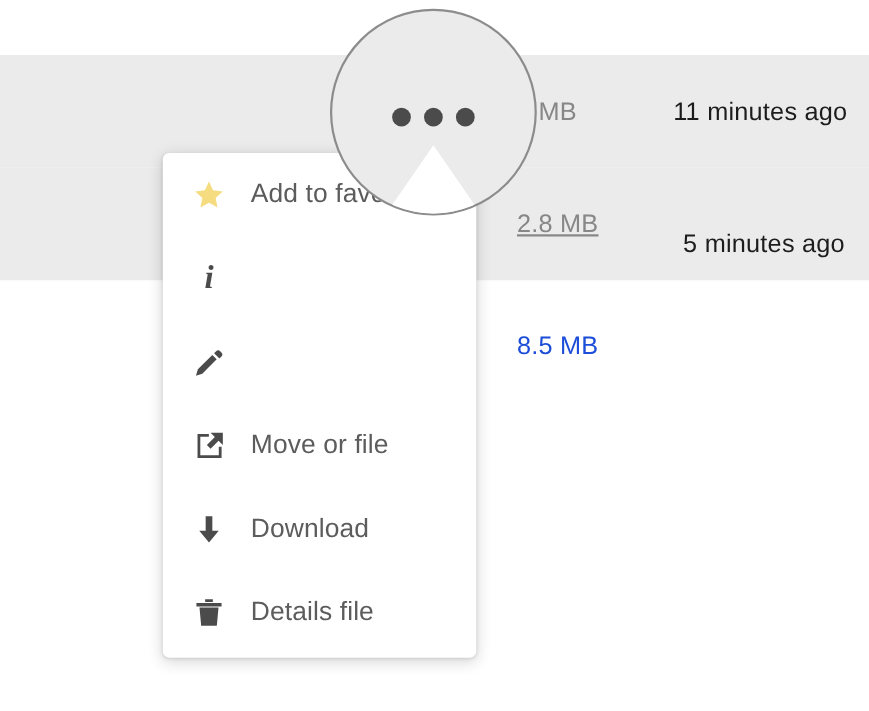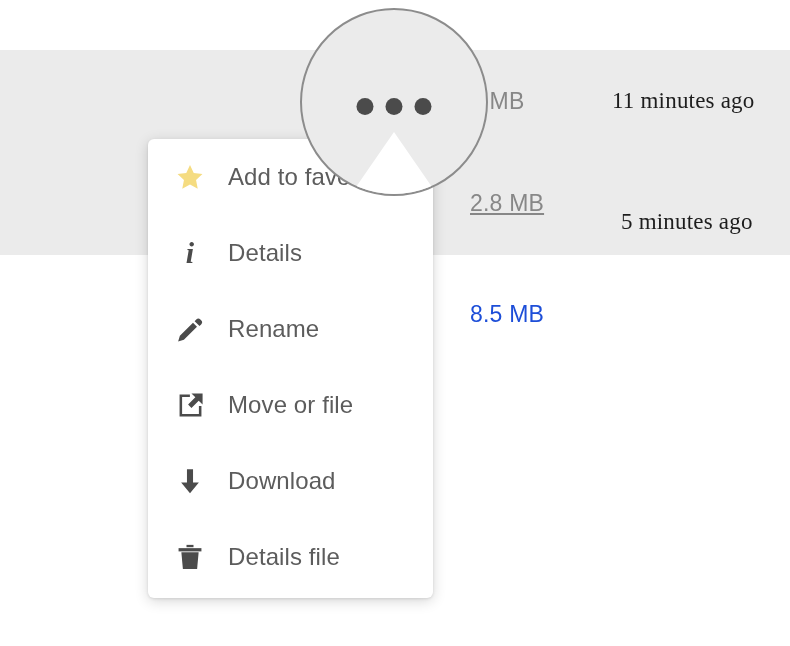--- a/index.html
+++ b/index.html
@@ -45,21 +45,20 @@
     letter-spacing: 0.2px;
     white-space: nowrap;
   }
   .file-size.faded { color: #1d4ed8; }
 
   .file-time {
     font-size: 23px;
     color: #1d1d1d;
     letter-spacing: 0.2px;
     white-space: nowrap;
-    font-family: Liberation Serif, serif;
   }
 
   
   .col-size { position: absolute; }
   .col-time { position: absolute; }
   .row-1 .col-size { left: 470px; }
   .row-1 .col-time { left: 612px; }
   .row-2 .col-size { left: 470px; text-decoration: underline; }
   .row-2 .col-time { left: 621px; margin-top: 36px; }
   .row-3 .col-size { left: 470px; }
@@ -222,30 +221,28 @@
         <path fill="#f5dc81" d="M12 1.6l3.1 6.6 7.2.9-5.3 5 1.4 7.2L12 17.7 5.6 21.3 7 14.1 1.7 9.1l7.2-.9z"></path>
       </svg>
     </span>
     <span class="menu-label">Add to favorites</span>
   </div>
 
   <div class="menu-item">
     <span class="menu-icon">
       <span class="glyph-info">i</span>
     </span>
-    <span class="menu-label">Details</span>
   </div>
 
   <div class="menu-item">
     <span class="menu-icon">
       <svg width="30" height="30" viewBox="0 0 24 24" aria-hidden="true">
         <path fill="#4b4b4b" d="M20.3 4.4a2.3 2.3 0 0 0-3.3 0l-1.3 1.3 3.9 3.9 1.3-1.3a2.3 2.3 0 0 0 0-3.3zM14.4 6.9L3.9 17.4 2.5 22l4.6-1.4L17.6 10.1z"></path>
       </svg>
     </span>
-    <span class="menu-label">Rename</span>
   </div>
 
   <div class="menu-item">
     <span class="menu-icon">
       <svg width="29" height="29" viewBox="0 0 24 24" aria-hidden="true">
         <path fill="none" stroke="#4b4b4b" stroke-width="2.1" d="M11.5 4H4v16h16v-7.5"></path>
         <path fill="#4b4b4b" d="M22 2h-9.2l3.2 3.2-6 6 2.8 2.8 6-6L22 11.2z"></path>
       </svg>
     </span>
     <span class="menu-label">Move or file</span>

